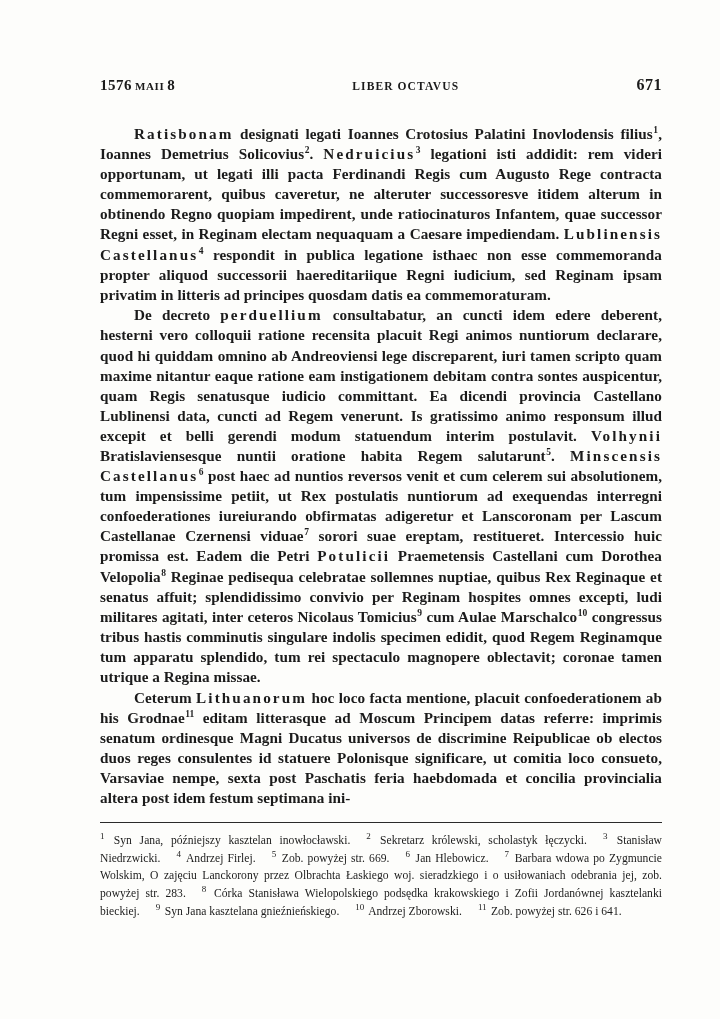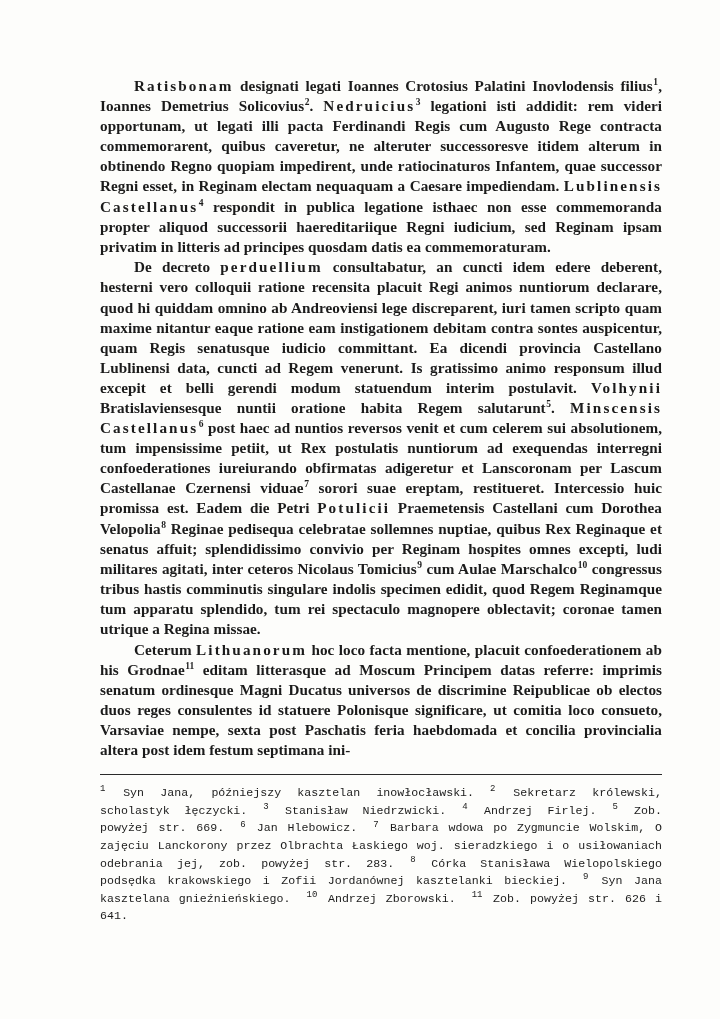--- a/index.html
+++ b/index.html
@@ -93,21 +93,20 @@
     border: 0;
     border-top: 1px solid #2a2a2a;
     margin: 14px 0 9px 0;
     width: 100%;
   }
   .footnotes {
     font-size: 11.6px;
     line-height: 17.6px;
     text-align: justify;
     letter-spacing: 0.02px;
-    font-family: Liberation Mono, monospace;
   }
   .footnotes .first-line {
     text-indent: 0;
   }
   .fn {
     white-space: normal;
   }
   .fn-num {
     font-size: 9px;
     vertical-align: super;
@@ -118,20 +117,27 @@
     display: inline-block;
     width: 16px;
   }
 </style>
 </head>
 <body>
 
 <div class="page">
   <div class="content">
 
+    <div class="running-head">
+      <div class="rh-left">
+        <span class="year">1576</span><span class="mm">MAII</span><span class="day">8</span>
+      </div>
+      <div class="rh-center">LIBER OCTAVUS</div>
+      <div class="rh-right">671</div>
+    </div>
 
     <div class="body-text">
       <p id="para-1"><span class="sp">Ratisbonam</span><span> designati legati Ioannes Crotosius Palatini Inovlodensis filius</span><sup>1</sup><span>, Ioannes Demetrius Solicovius</span><sup>2</sup><span>. </span><span class="sp">Nedruicius</span><sup>3</sup><span> legationi isti addidit: rem videri opportunam, ut legati illi pacta Ferdinandi Regis cum Augusto Rege contracta commemorarent, quibus caveretur, ne alteruter successoresve itidem alterum in obtinendo Regno quopiam impedirent, unde ratiocinaturos Infantem, quae successor Regni esset, in Reginam electam nequaquam a Caesare impediendam. </span><span class="sp">Lublinensis Castellanus</span><sup>4</sup><span> respondit in publica legatione isthaec non esse commemoranda propter aliquod successorii haereditariique Regni iudicium, sed Reginam ipsam privatim in litteris ad principes quosdam datis ea commemoraturam.</span></p>
       <p id="para-2"><span>De decreto </span><span class="sp">perduellium</span><span> consultabatur, an cuncti idem edere deberent, hesterni vero colloquii ratione recensita placuit Regi animos nuntiorum declarare, quod hi quiddam omnino ab Andreoviensi lege discreparent, iuri tamen scripto quam maxime nitantur eaque ratione eam instigationem debitam contra sontes auspicentur, quam Regis senatusque iudicio committant. Ea dicendi provincia Castellano Lublinensi data, cuncti ad Regem venerunt. Is gratissimo animo responsum illud excepit et belli gerendi modum statuendum interim postulavit. </span><span class="sp">Volhynii</span><span> Bratislaviensesque nuntii oratione habita Regem salutarunt</span><sup>5</sup><span>. </span><span class="sp">Minscensis Castellanus</span><sup>6</sup><span> post haec ad nuntios reversos venit et cum celerem sui absolutionem, tum impensissime petiit, ut Rex postulatis nuntiorum ad exequendas interregni confoederationes iureiurando obfirmatas adigeretur et Lanscoronam per Lascum Castellanae Czernensi viduae</span><sup>7</sup><span> sorori suae ereptam, restitueret. Intercessio huic promissa est. Eadem die Petri </span><span class="sp">Potulicii</span><span> Praemetensis Castellani cum Dorothea Velopolia</span><sup>8</sup><span> Reginae pedisequa celebratae sollemnes nuptiae, quibus Rex Reginaque et senatus affuit; splendidissimo convivio per Reginam hospites omnes excepti, ludi militares agitati, inter ceteros Nicolaus Tomicius</span><sup>9</sup><span> cum Aulae Marschalco</span><sup>10</sup><span> congressus tribus hastis comminutis singulare indolis specimen edidit, quod Regem Reginamque tum apparatu splendido, tum rei spectaculo magnopere oblectavit; coronae tamen utrique a Regina missae.</span></p>
       <p id="para-3"><span>Ceterum </span><span class="sp">Lithuanorum</span><span> hoc loco facta mentione, placuit confoederationem ab his Grodnae</span><sup>11</sup><span> editam litterasque ad Moscum Principem datas referre: imprimis senatum ordinesque Magni Ducatus universos de discrimine Reipublicae ob electos duos reges consulentes id statuere Polonisque significare, ut comitia loco consueto, Varsaviae nempe, sexta post Paschatis feria haebdomada et concilia provincialia altera post idem festum septimana ini-</span></p>
     </div>
 
     <hr class="footnote-rule">
 
     <div class="footnotes">

